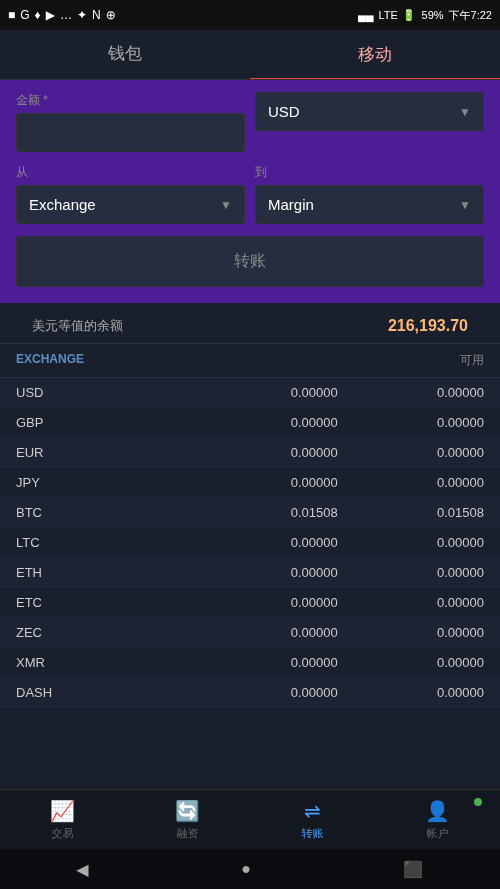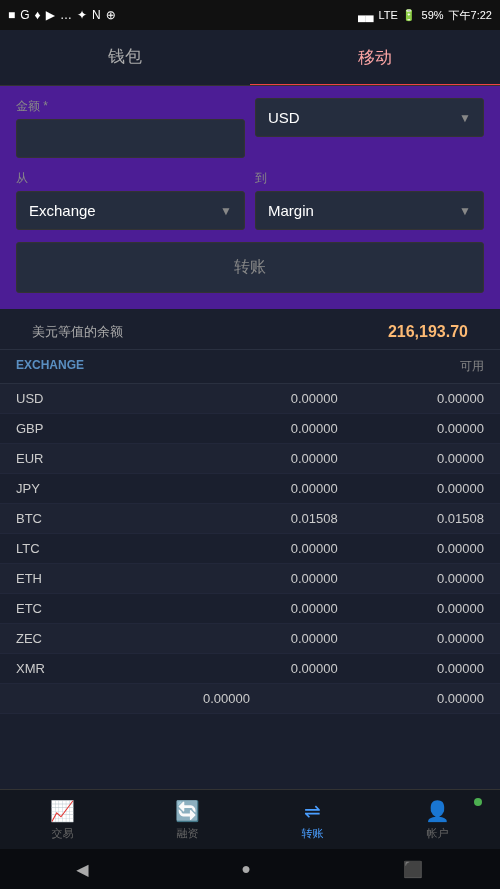--- a/index.html
+++ b/index.html
@@ -23,21 +23,21 @@
       padding: 0 8px;
       font-size: 12px;
       color: #fff;
     }
     .status-left { display: flex; align-items: center; gap: 5px; }
     .status-right { display: flex; align-items: center; gap: 5px; font-size: 11px; }
 
     
     .top-tabs {
       display: flex;
-      height: 56px;
+      height: 50px;
       background: #1a1f2e;
       border-bottom: 1px solid #333;
     }
     .top-tab {
       flex: 1;
       display: flex;
       align-items: center;
       justify-content: center;
       font-size: 17px;
       color: #aaa;
@@ -416,20 +416,21 @@
       <span class="cell-name">ZEC</span>
       <span class="cell-total">0.00000</span>
       <span class="cell-available">0.00000</span>
     </div>
       <div class="table-row">
       <span class="cell-name">XMR</span>
       <span class="cell-total">0.00000</span>
       <span class="cell-available">0.00000</span>
     </div>
       <div class="table-row">
+      <span class="cell-name">DASH</span>
       <span class="cell-total">0.00000</span>
       <span class="cell-available">0.00000</span>
     </div>
     </div>
 </div>
 
 <div class="watermark">考拉@kds</div>
 
 <div class="bottom-nav">
   <div class="nav-item">

